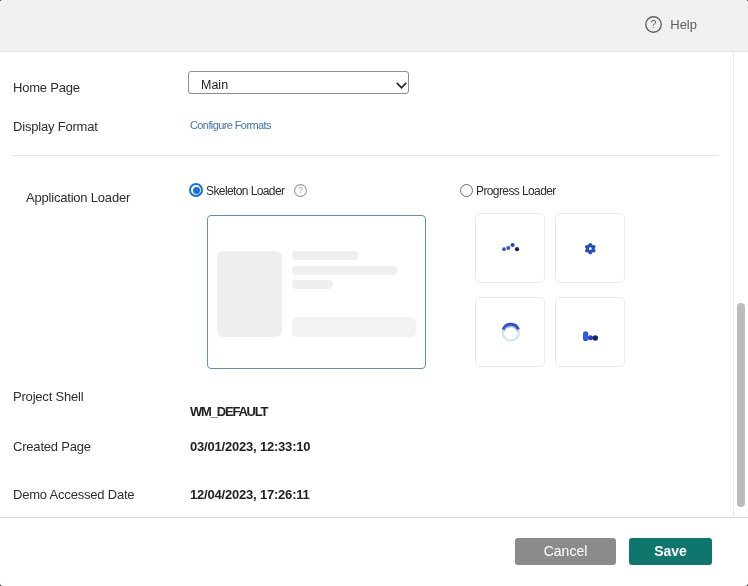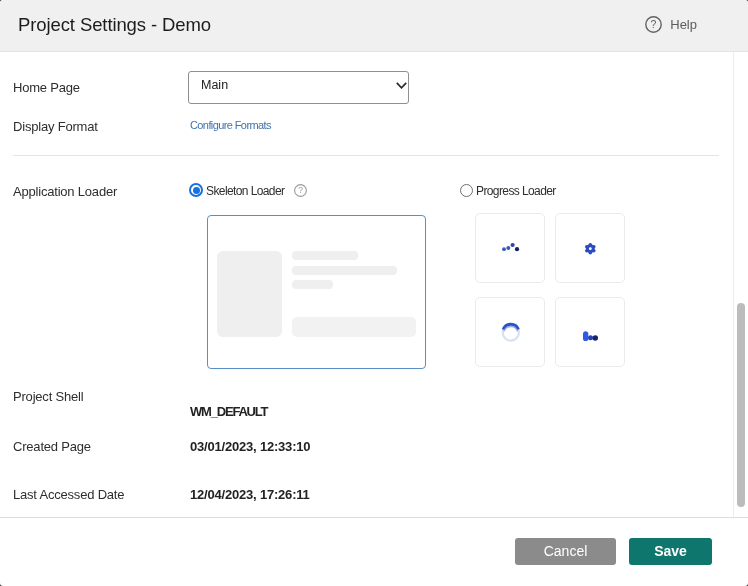--- a/index.html
+++ b/index.html
@@ -4,21 +4,21 @@
 <style>
   * { margin:0; padding:0; box-sizing:border-box; }
   html,body { width:748px; height:586px; background:#3f3f3f; font-family:"Liberation Sans", sans-serif; }
   .dialog { position:absolute; left:0; top:0; width:748px; height:586px; background:#fff; border-radius:3px; overflow:hidden; }
   .header { position:absolute; left:0; top:0; width:748px; height:52px; background:#f0f0f0; border-bottom:1px solid #e3e3e3; }
   .title { position:absolute; left:18px; top:14px; font-size:18.5px; color:#1c1c1c; letter-spacing:-0.1px; }
   .help { position:absolute; right:51px; top:17px; color:#5c5c5c; font-size:13px; }
   .helpicon { position:absolute; left:645px; top:16px; width:17px; height:17px; }
   .lbl { position:absolute; left:13px; font-size:13px; color:#2e2e2e; letter-spacing:-0.2px; }
   .val { position:absolute; left:190px; font-size:13px; font-weight:bold; color:#222; letter-spacing:-0.2px; }
-  .select { position:absolute; left:188px; top:71px; width:221px; height:33px; border:1px solid #8f8f8f; border-radius:3px; background:#fff; }
+  .select { position:absolute; left:188px; top:71px; width:221px; height:23px; border:1px solid #8f8f8f; border-radius:3px; background:#fff; }
   .select span { position:absolute; left:12px; top:6px; font-size:12.5px; color:#222; }
   .link { position:absolute; left:190px; top:119px; font-size:11px; color:#3f74ab; letter-spacing:-0.6px; }
   .div1 { position:absolute; left:13px; top:155px; width:706px; height:1px; background:#e4e4e4; }
   .radio-on { position:absolute; left:189px; top:183px; width:14px; height:14px; border:2px solid #1670e0; border-radius:50%; }
   .radio-on::after { content:""; position:absolute; left:1.5px; top:1.5px; width:7px; height:7px; background:#1670e0; border-radius:50%; }
   .radio-off { position:absolute; left:460px; top:184px; width:13px; height:13px; border:1.5px solid #6f6f6f; border-radius:50%; }
   .rlbl { position:absolute; top:184px; font-size:12px; color:#2e2e2e; letter-spacing:-0.6px; }
   .qicon { position:absolute; left:294px; top:184px; width:13px; height:13px; }
   .preview { position:absolute; left:207px; top:215px; width:219px; height:154px; border:1px solid #588fc9; border-radius:4px; background:#fff; }
   .sk { position:absolute; background:#efefef; }
@@ -27,41 +27,40 @@
   .btn { position:absolute; top:538px; height:27px; border-radius:3px; color:#fff; font-size:14px; text-align:center; line-height:27px; }
   .cancel { left:515px; width:101px; background:#8b8b8b; }
   .save { left:629px; width:83px; background:#0f766e;font-weight:bold; }
   .track { position:absolute; left:733px; top:52px; width:15px; height:465px; background:#fff; border-left:1px solid #ececec; }
   .thumb { position:absolute; left:737px; top:303px; width:8px; height:204px; border-radius:4px; background:#bcbcbc; }
 </style>
 </head>
 <body>
 <div class="dialog">
   <div class="header">
-    <div class="title">Project Settings - Demo</div>
     <svg class="helpicon" viewBox="0 0 17 17">
         <circle cx="8.5" cy="8.5" r="7.7" fill="none" stroke="#636363" stroke-width="1.4"></circle>
         <text x="8.5" y="12" font-size="10.5" text-anchor="middle" fill="#636363" font-family="Liberation Sans">?</text>
       </svg>
     <div class="help">Help</div>
   </div>
 
   <div class="lbl" style="top:80px;">Home Page</div>
   <div class="select">
       <span>Main</span>
     <svg style="position:absolute; right:1px; top:10px;" width="11" height="7" viewBox="0 0 11 7">
         <path d="M0.8 0.8 L5.5 5.8 L10.2 0.8" fill="none" stroke="#2b2b2b" stroke-width="1.7"></path>
       </svg>
   </div>
 
   <div class="lbl" style="top:119px;">Display Format</div>
   <div class="link">Configure Formats</div>
   <div class="div1"></div>
 
-  <div class="lbl" style="top:184px;">Application Loader</div>
+  <div class="lbl" style="top:190px;margin-left:13px;">Application Loader</div>
   <div class="radio-on"></div>
   <div class="rlbl" style="left:206px;">Skeleton Loader</div>
   <svg class="qicon" viewBox="0 0 13 13">
       <circle cx="6.5" cy="6.5" r="5.9" fill="none" stroke="#9a9a9a" stroke-width="1.1"></circle>
       <text x="6.5" y="9.4" font-size="8.5" text-anchor="middle" fill="#9a9a9a" font-family="Liberation Sans">?</text>
     </svg>
   <div class="radio-off"></div>
   <div class="rlbl" style="left:476px;">Progress Loader</div>
 
   <div class="preview">
@@ -106,21 +105,21 @@
       <rect x="27" y="33.3" width="5.3" height="9.8" rx="2.65" fill="#2e5ae8"></rect>
       <circle cx="34.5" cy="39.8" r="2.5" fill="#2342b4"></circle>
       <circle cx="39.3" cy="40" r="2.7" fill="#16246e"></circle>
     </svg>
   </div>
 
   <div class="lbl" style="top:389px;">Project Shell</div>
   <div class="val" style="top:389px; letter-spacing:-1.2px;margin-top:15px;">WM_DEFAULT</div>
   <div class="lbl" style="top:439px;">Created Page</div>
   <div class="val" style="top:439px;">03/01/2023, 12:33:10</div>
-  <div class="lbl" style="top:487px;">Last Accessed Date</div>
+  <div class="lbl" style="top:487px;">Demo Accessed Date</div>
   <div class="val" style="top:487px;">12/04/2023, 17:26:11</div>
 
   <div class="track"></div>
   <div class="thumb"></div>
   <div class="div2"></div>
 
   <div class="btn cancel">Cancel</div>
   <div class="btn save">Save</div>
 </div>
 

